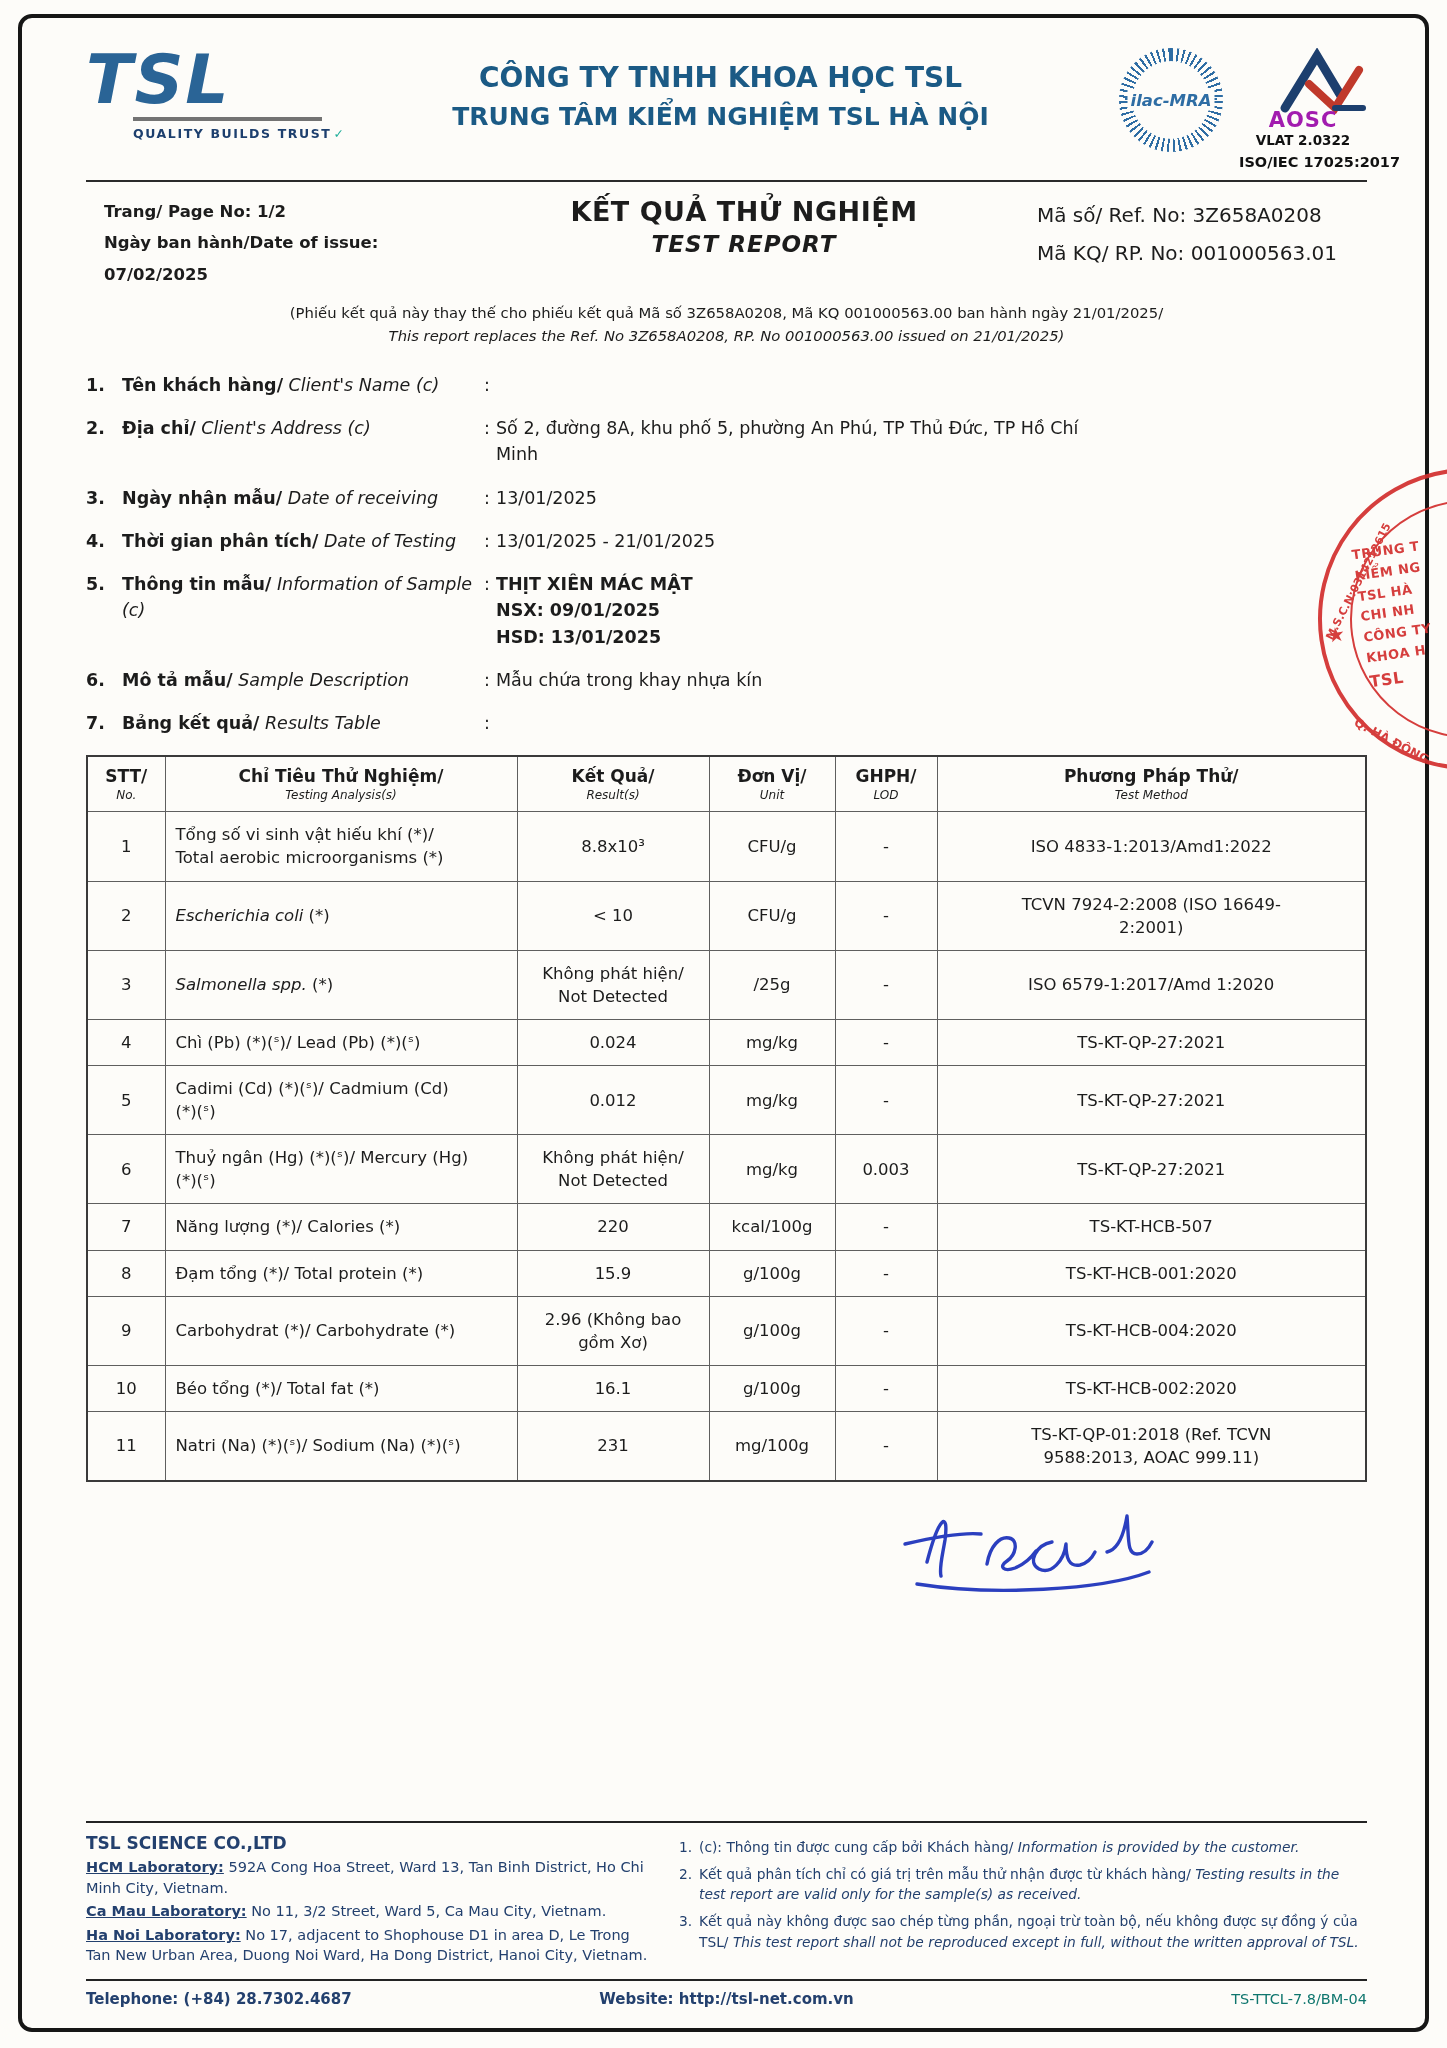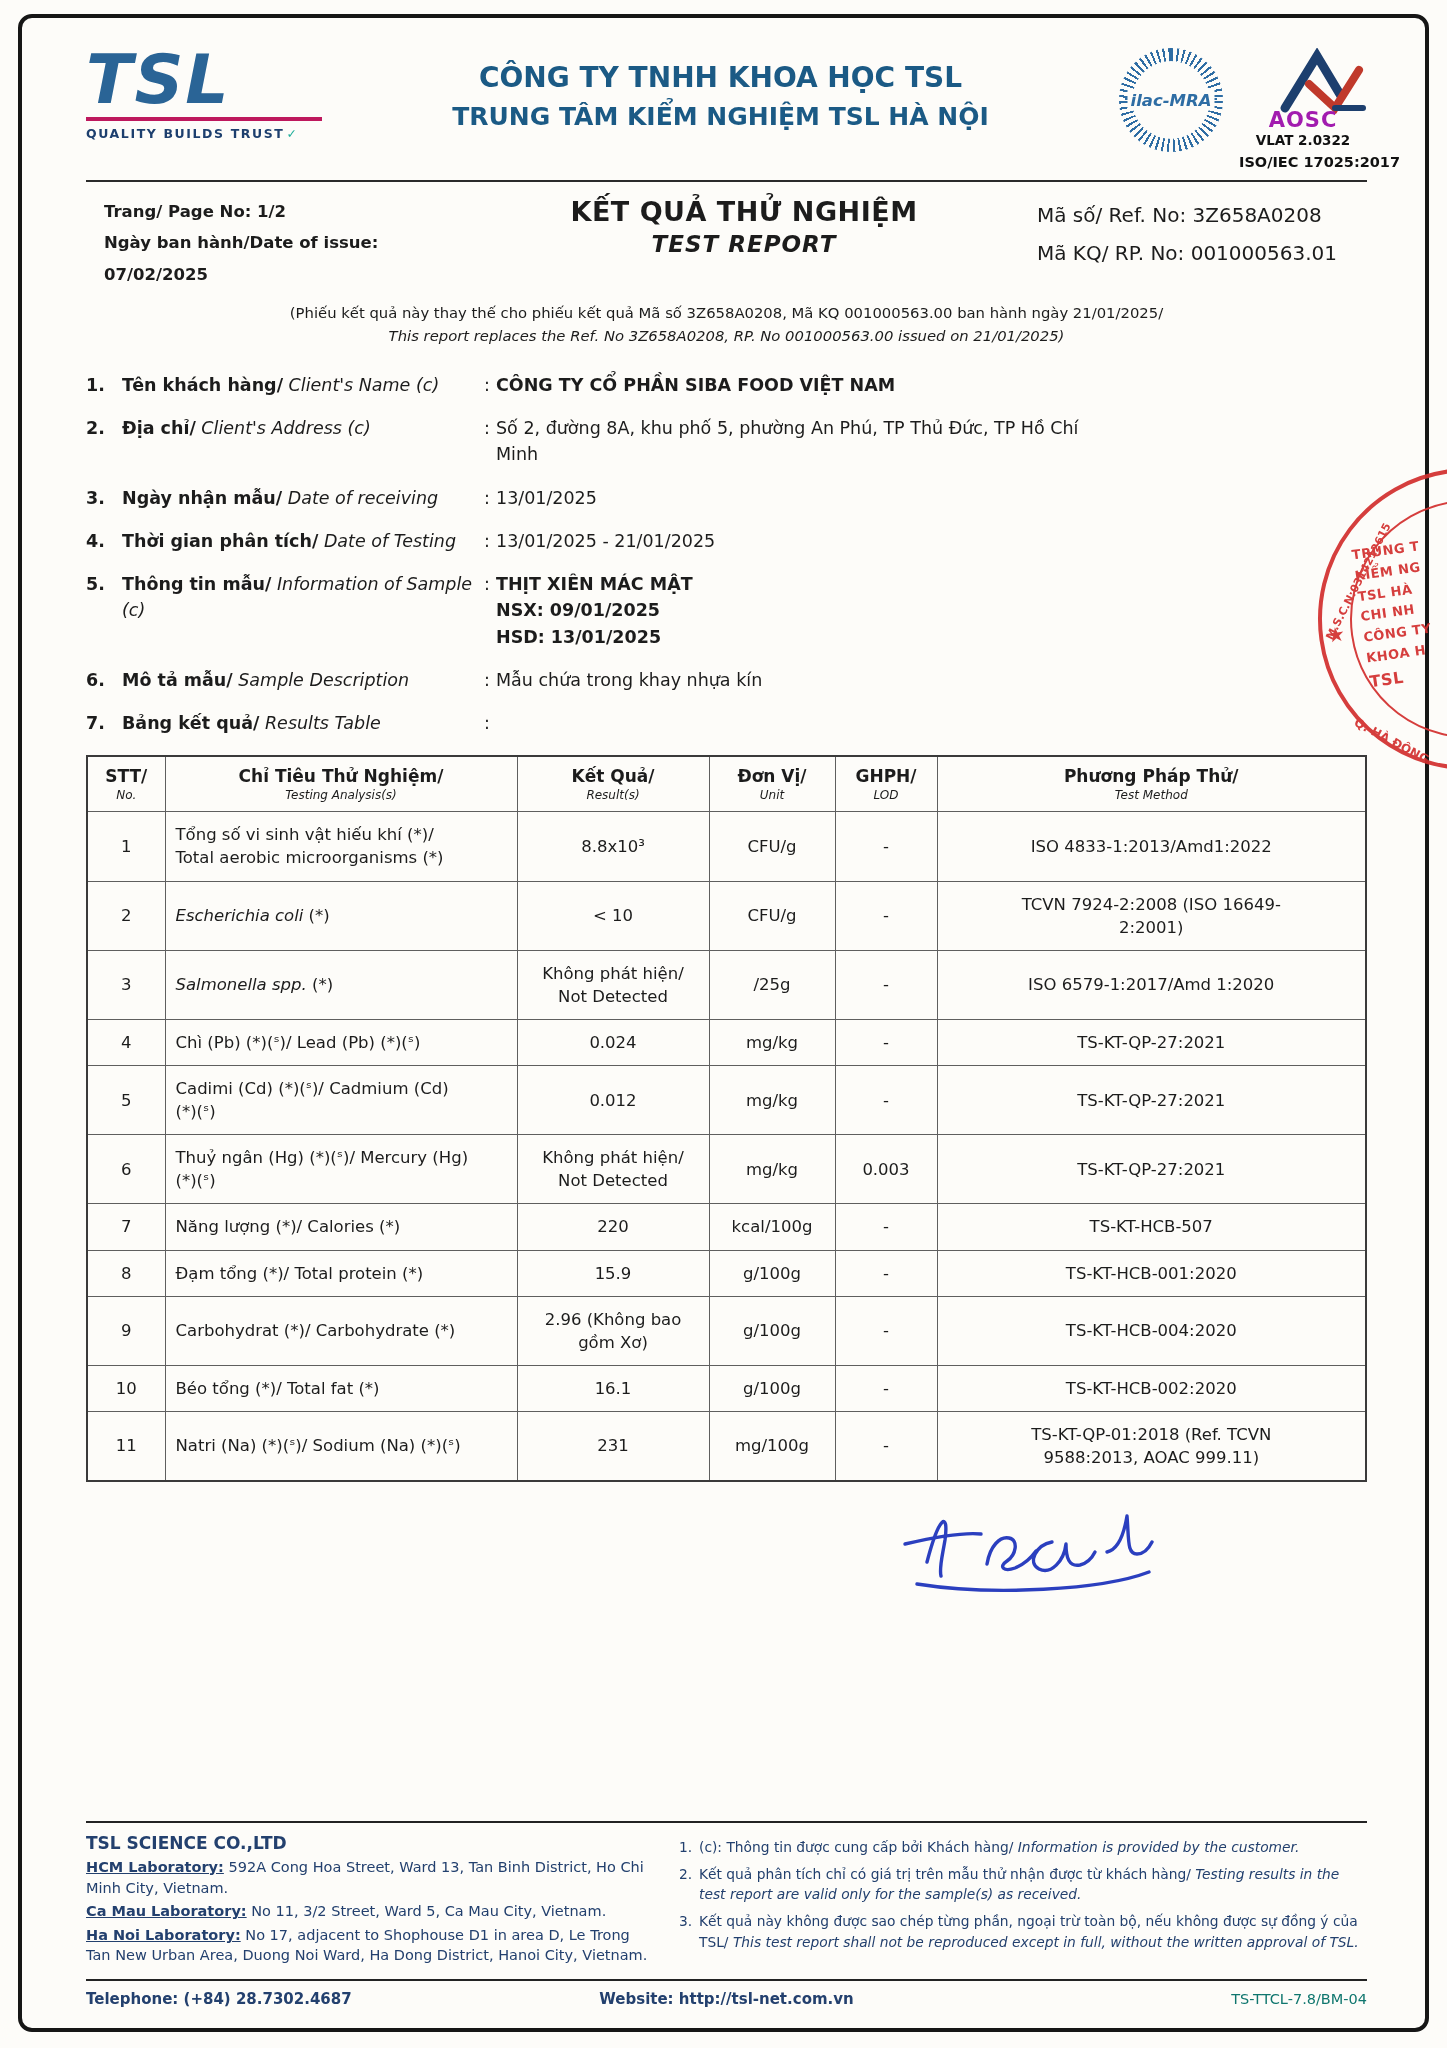--- a/index.html
+++ b/index.html
@@ -7,21 +7,21 @@
   body { width:1447px; height:2048px; font-family:"DejaVu Sans","Liberation Sans",sans-serif; color:#1c1c1c; }
 
   .page { position:relative; width:1447px; height:2048px; background:#fdfcf9; overflow:hidden; }
   .frame { position:absolute; inset:14px 18px 16px 18px; border:4px solid #161616; border-radius:14px; pointer-events:none; z-index:3; }
   .inner { position:absolute; inset:18px 22px 20px 22px; padding:24px 58px 16px 64px; display:flex; flex-direction:column; height:calc(100% - 38px); }
 
   
   .hdr { display:flex; align-items:flex-start; gap:24px; }
   .logo { width:236px; padding-top:6px; }
   .logo-text { font-size:68px; font-weight:bold; font-style:italic; color:#2a6496; line-height:0.95; letter-spacing:2px; }
-  .logo-tagline { margin-top:4px; border-top:4px solid #be185d; padding-top:5px; color:#1d3f6e; font-weight:bold; font-size:12.5px; letter-spacing:1.6px; white-space:nowrap; }
+  .logo-tagline { margin-top:4px; border-top:4px solid #737373; padding-top:5px; color:#1d3f6e; font-weight:bold; font-size:12.5px; letter-spacing:1.6px; white-space:nowrap;margin-left:47px; }
   .logo-tagline .check { color:#1fae9a; margin-left:2px; }
   .company { flex:1; text-align:center; color:#1b5a85; font-weight:bold; padding-top:16px; line-height:1.45; }
   .company .l1 { font-size:28px; }
   .company .l2 { font-size:25px; }
   .seals { display:flex; gap:16px; align-items:flex-start; padding-top:6px; }
   .ilac { position:relative; width:104px; height:104px; }
   .ilac-ring { position:absolute; inset:0; border-radius:50%;
     background:repeating-conic-gradient(#2e6da4 0deg 2.5deg, transparent 2.5deg 7deg); }
   .ilac-ring::after { content:""; position:absolute; inset:13px; background:#fdfcf9; border-radius:50%; }
   .ilac-line { position:absolute; left:6px; right:6px; top:50px; height:2px; background:#2e6da4; }
@@ -147,21 +147,20 @@
     <div class="replace-note">
       <div class="vi">(Phiếu kết quả này thay thế cho phiếu kết quả Mã số 3Z658A0208, Mã KQ 001000563.00 ban hành ngày 21/01/2025/</div>
       <div class="en">This report replaces the Ref. No 3Z658A0208, RP. No 001000563.00 issued on 21/01/2025)</div>
     </div>
 
     <div class="items">
       <div class="item">
         <span class="i-no">1.</span>
         <span class="i-label"><span class="vi">Tên khách hàng/</span><span class="en"> Client's Name (c)</span></span>
         <span class="i-colon">:</span>
-        <span class="i-value v-bold">CÔNG TY CỔ PHẦN SIBA FOOD VIỆT NAM</span>
       </div>
       <div class="item">
         <span class="i-no">2.</span>
         <span class="i-label"><span class="vi">Địa chỉ/</span><span class="en"> Client's Address (c)</span></span>
         <span class="i-colon">:</span>
         <span class="i-value">Số 2, đường 8A, khu phố 5, phường An Phú, TP Thủ Đức, TP Hồ Chí Minh</span>
       </div>
       <div class="item">
         <span class="i-no">3.</span>
         <span class="i-label"><span class="vi">Ngày nhận mẫu/</span><span class="en"> Date of receiving</span></span>

